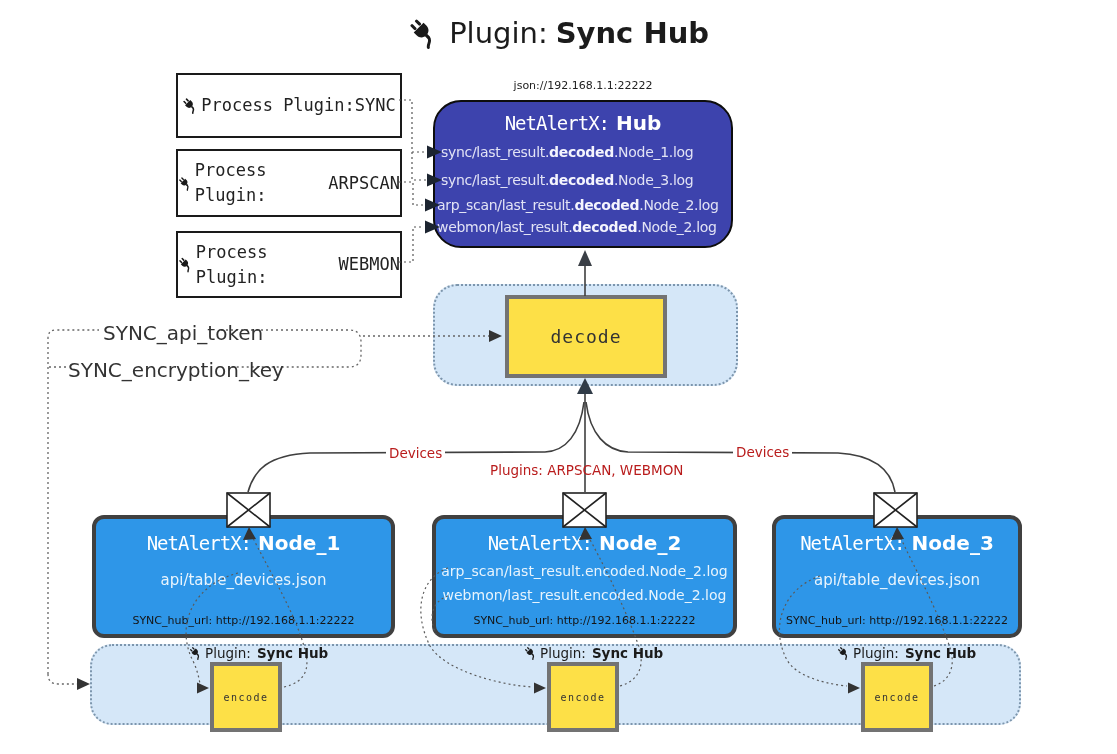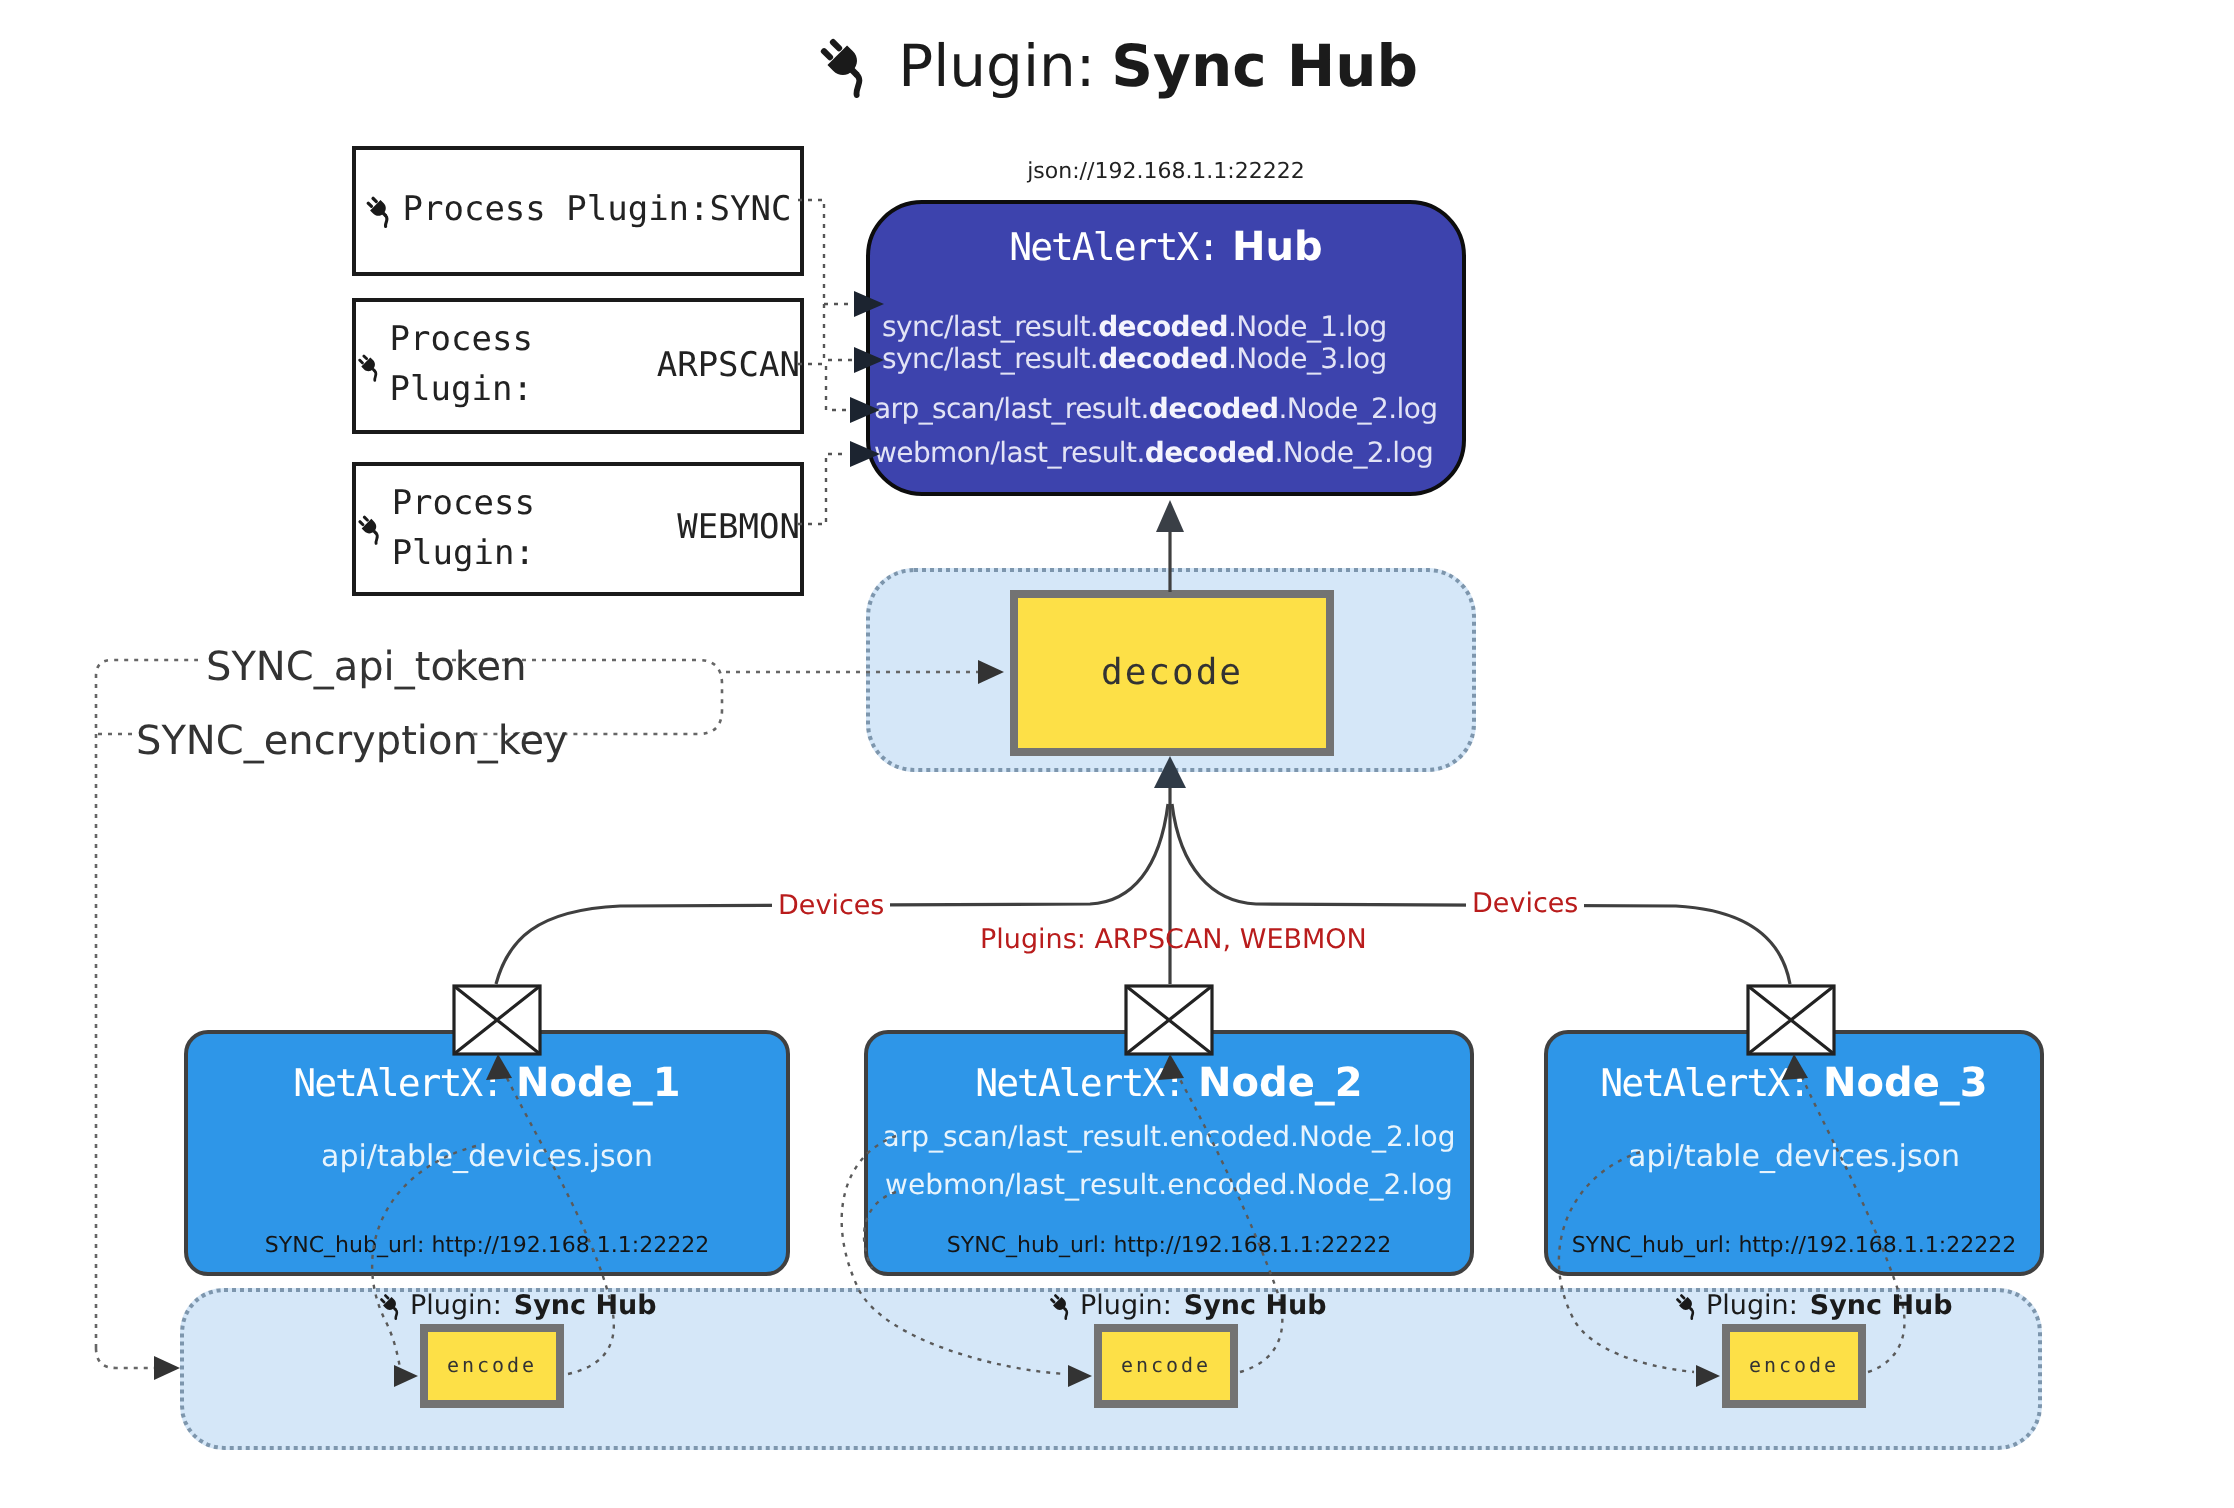--- a/index.html
+++ b/index.html
@@ -43,33 +43,33 @@
     display:flex;align-items:center;justify-content:center;
     font-family:"DejaVu Sans Mono",monospace;color:#333;
   }
   .decode-box{left:505px;top:295px;width:162px;height:83px;font-size:18px;letter-spacing:1px;}
 
   
   .cfg-label{font-size:20px;color:#333;}
 
   
   .node{
-    background:#2e96e8;border:2px solid #404040;border-radius:12px;box-sizing:border-box;height:123px;top:515px;
+    background:#2e96e8;border:4px solid #404040;border-radius:12px;box-sizing:border-box;height:123px;top:515px;
   }
   .node-title{text-align:center;color:#fff;font-size:19px;margin-top:12px;}
   .node-title .mono{letter-spacing:-1px;}
   .node-title .t-bold{font-family:"DejaVu Sans",sans-serif;font-weight:bold;margin-left:7px;font-size:20px;}
   .node-file{text-align:center;color:#e8f4fd;font-size:14px;white-space:nowrap;}
   .node-url{position:absolute;left:0;right:0;bottom:7px;text-align:center;color:#151515;font-size:11px;}
 
   
   .band{left:90px;top:644px;width:931px;height:81px;border-radius:22px;}
   .band-label{font-size:13.5px;color:#1b1b1b;white-space:nowrap;display:flex;align-items:center;gap:2px;}
   .band-label b{margin-left:4px;}
-  .encode-box{top:662px;width:72px;height:42px;font-size:10px;letter-spacing:1.5px;}
+  .encode-box{top:662px;width:72px;height:70px;font-size:10px;letter-spacing:1.5px;}
 
   
   .edge-label{font-size:13.5px;color:#b91c1c;white-space:nowrap;}
   .white-bg{background:#fff;padding:0 3px;}
 
   svg.overlay{position:absolute;left:0;top:0;pointer-events:none;}
   .z1{z-index:1}.z2{z-index:2}.z4{z-index:4}.z5{z-index:5}
 </style>
 </head>
 <body>
@@ -121,21 +121,21 @@
       <span>Process Plugin:</span>
       </div>
     <div>WEBMON</div>
   </div>
 
   <div class="abs hub-url z2">json://192.168.1.1:22222</div>
   <div class="abs hub z2"></div>
   <div class="abs hub-title z2">
     <span class="mono">NetAlertX:</span><span class="t-bold">Hub</span>
   </div>
-  <div class="abs hub-line z2" style="left:441px;top:156px;">
+  <div class="abs hub-line z2" style="left:441px;top:144px;">
     <span>sync/last_result.</span><b>decoded</b><span>.Node_1.log</span>
   </div>
   <div class="abs hub-line z2" style="left:441px;top:172px;">
     <span>sync/last_result.</span><b>decoded</b><span>.Node_3.log</span>
   </div>
   <div class="abs hub-line z2" style="left:437px;top:197px;">
     <span>arp_scan/last_result.</span><b>decoded</b><span>.Node_2.log</span>
   </div>
   <div class="abs hub-line z2" style="left:437px;top:219px;">
     <span>webmon/last_result.</span><b>decoded</b><span>.Node_2.log</span>

